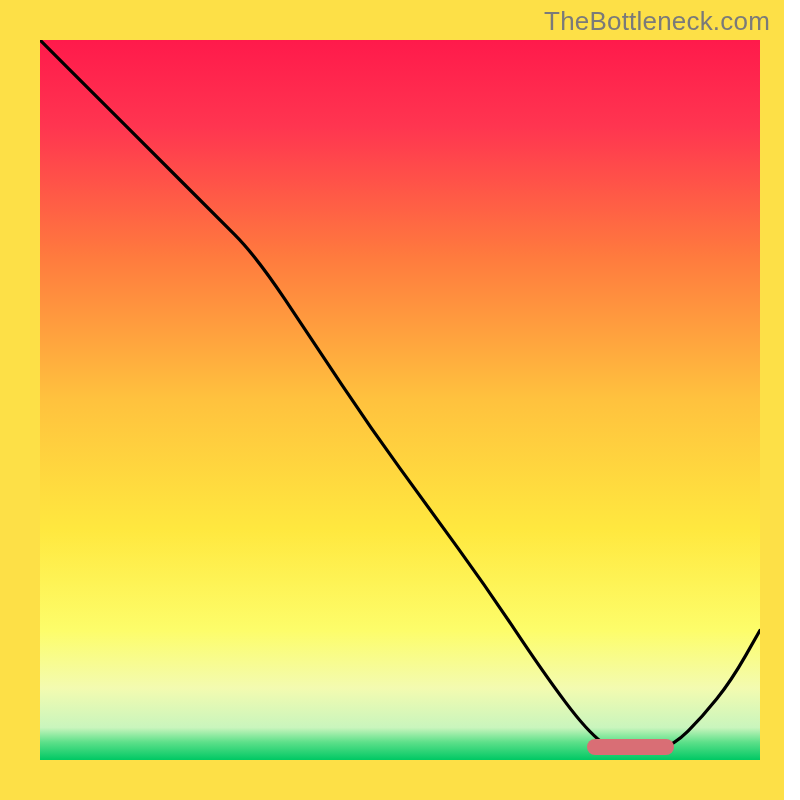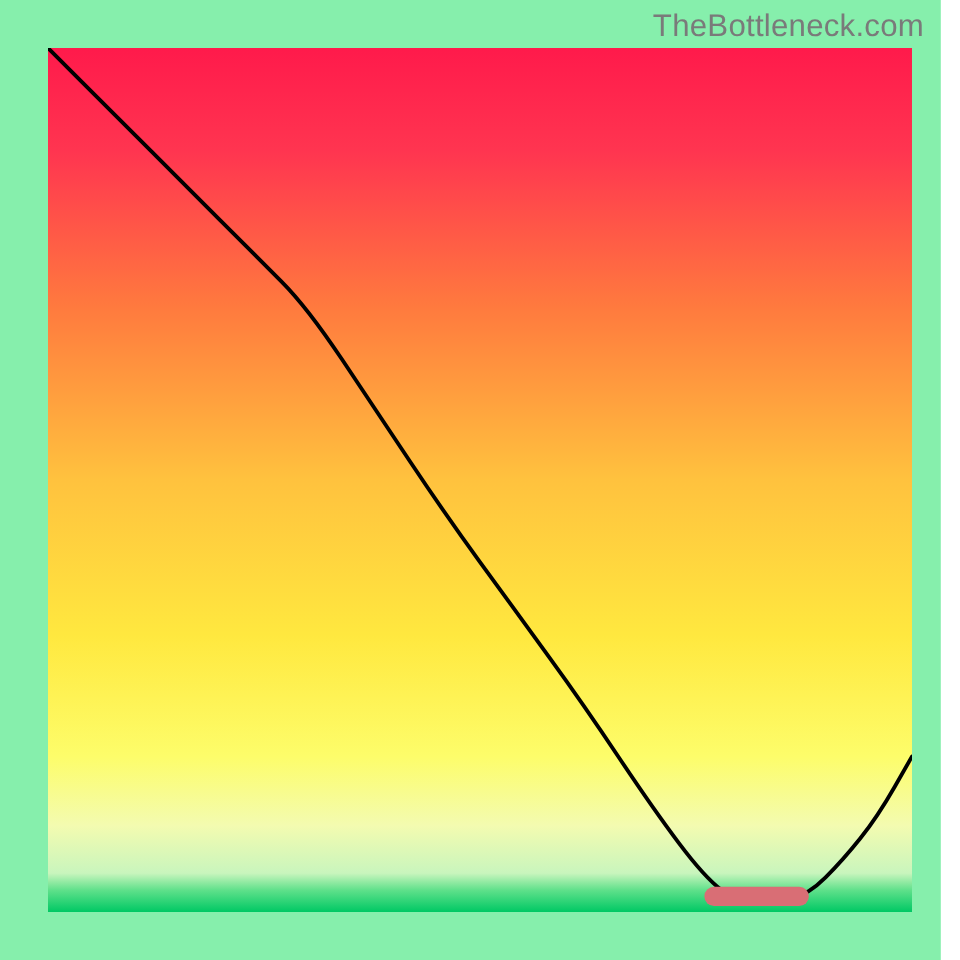--- a/index.html
+++ b/index.html
@@ -1,21 +1,21 @@
 <!DOCTYPE html>
 <html><head>
 <meta charset="utf-8">
 <style>
   * { margin: 0; padding: 0; box-sizing: border-box; }
   html, body { width: 800px; height: 800px; overflow: hidden; background: #fff; }
   .stage {
     position: relative;
     width: 784px;
     height: 800px;
-    background: #86efac;
+    background: #fde047;
   }
   .watermark {
     position: absolute;
     top: 6px;
     right: 14px;
     font-family: Arial, Helvetica, sans-serif;
     font-size: 26px;
     color: #7a7a7a;
     letter-spacing: 0.2px;
     font-weight: 500;

